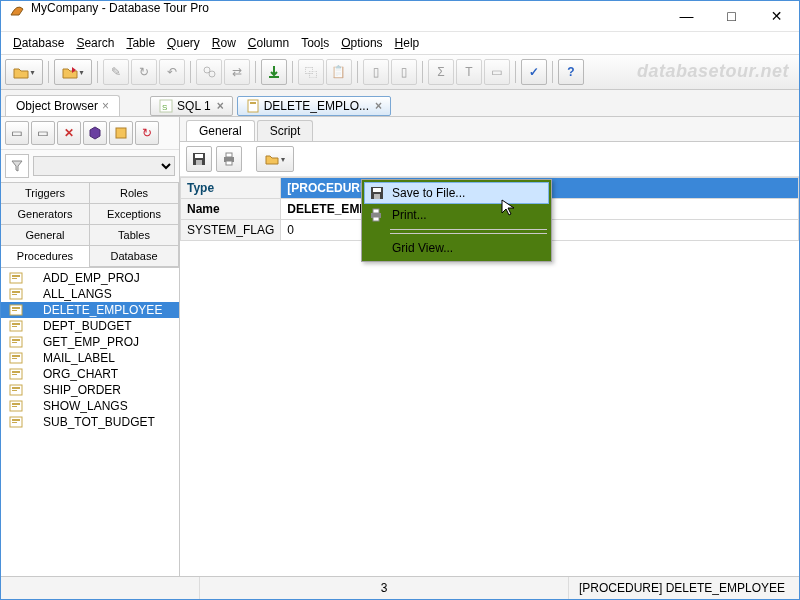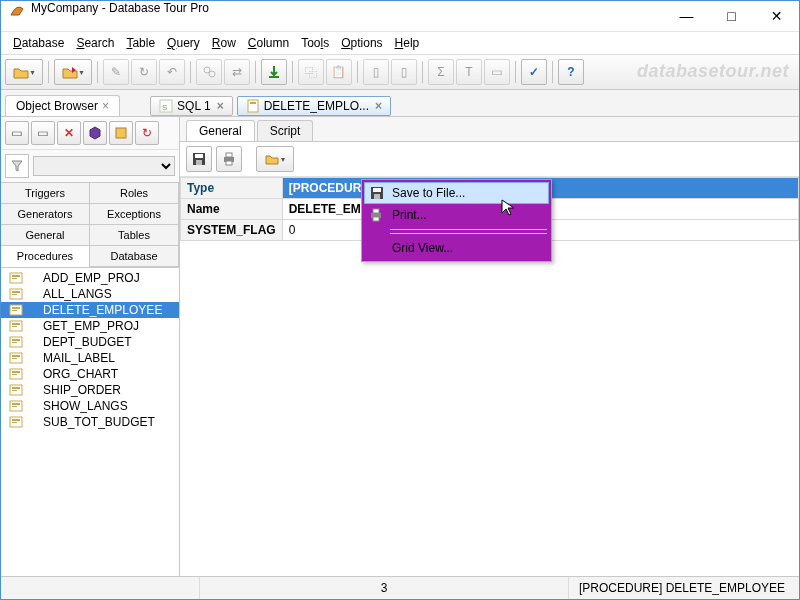--- a/index.html
+++ b/index.html
@@ -43,21 +43,21 @@
 .subtabs div.active{background:#fff}
 .sub-tools{height:34px;display:flex;align-items:center;gap:4px;padding:0 6px;border-bottom:1px solid #e2e2e2}
 .grid{flex:1;background:#fff;overflow:auto;position:relative}
 table.props{border-collapse:collapse;width:100%;font-size:12px}
 table.props td{border:1px solid #d8d8d8;padding:2px 6px;height:16px}
 table.props td.k{width:72px;background:#f3f3f3;font-weight:bold}
 table.props tr.hl td{background:#3a87d8;color:#fff}
 table.props tr.hl td.k{background:#f3f3f3;color:#0c4a6e}
 .statusbar{height:22px;border-top:1px solid #c9c9c9;background:#f4f4f4;display:flex;align-items:center;font-size:12px}
 .statusbar .cell{padding:0 10px;border-right:1px solid #dcdcdc;height:100%;display:flex;align-items:center}
-.ctxmenu{position:absolute;left:360px;top:178px;width:185px;background:#a21caf;border:1px solid #a5a5a5;box-shadow:2px 2px 4px rgba(0,0,0,.25);padding:2px;z-index:50}
+.ctxmenu{position:absolute;left:360px;top:178px;width:185px;background:#4d7c0f;border:1px solid #a5a5a5;box-shadow:2px 2px 4px rgba(0,0,0,.25);padding:2px;z-index:50}
 .ctxmenu .mi{display:flex;align-items:center;gap:8px;padding:4px 6px 4px 28px;position:relative;font-size:12px}
 .ctxmenu .mi .ico{position:absolute;left:4px;width:16px;height:16px;display:flex;align-items:center;justify-content:center}
 .ctxmenu .mi.hl{background:#cde5ff;border:1px solid #7ab3e8;padding:3px 5px 3px 27px}
 .ctxmenu .sep{height:1px;background:#c9c9c9;margin:3px 2px 3px 26px}
 .cursor{position:absolute;left:500px;top:198px;z-index:60;pointer-events:none}
 svg{display:block}
 </style>
 </head>
 <body>
 
@@ -237,31 +237,31 @@
             <span>DELETE_EMPLOYEE</span>
           </div>
           <div class="tree-item">
             <span class="proc-icon">
               <svg width="14" height="12">
                 <rect x="1" y="1" width="12" height="10" fill="#fff" stroke="#c9a94f"></rect>
                 <rect x="3" y="3" width="8" height="2" fill="#c9a94f"></rect>
                 <rect x="3" y="6" width="5" height="1" fill="#c9a94f"></rect>
               </svg>
             </span>
+            <span>DEPT_BUDGET</span>
+          </div>
+          <div class="tree-item">
+            <span class="proc-icon">
+              <svg width="14" height="12">
+                <rect x="1" y="1" width="12" height="10" fill="#fff" stroke="#c9a94f"></rect>
+                <rect x="3" y="3" width="8" height="2" fill="#c9a94f"></rect>
+                <rect x="3" y="6" width="5" height="1" fill="#c9a94f"></rect>
+              </svg>
+            </span>
             <span>GET_EMP_PROJ</span>
-          </div>
-          <div class="tree-item">
-            <span class="proc-icon">
-              <svg width="14" height="12">
-                <rect x="1" y="1" width="12" height="10" fill="#fff" stroke="#c9a94f"></rect>
-                <rect x="3" y="3" width="8" height="2" fill="#c9a94f"></rect>
-                <rect x="3" y="6" width="5" height="1" fill="#c9a94f"></rect>
-              </svg>
-            </span>
-            <span>DEPT_BUDGET</span>
           </div>
           <div class="tree-item">
             <span class="proc-icon">
               <svg width="14" height="12">
                 <rect x="1" y="1" width="12" height="10" fill="#fff" stroke="#c9a94f"></rect>
                 <rect x="3" y="3" width="8" height="2" fill="#c9a94f"></rect>
                 <rect x="3" y="6" width="5" height="1" fill="#c9a94f"></rect>
               </svg>
             </span>
             <span>MAIL_LABEL</span>
@@ -342,21 +342,21 @@
           <tbody>
               <tr class="hl">
             <td class="k">Type</td>
             <td><b>[PROCEDURE]</b></td>
           </tr>
           <tr>
             <td class="k">Name</td>
             <td><b>DELETE_EMPLOYEE</b></td>
           </tr>
           <tr>
-            <td class="k" style="font-weight:bold">SYSTEM_FLAG</td>
+            <td class="k" style="font-weight:normal">SYSTEM_FLAG</td>
             <td>0</td>
           </tr>
         </tbody>
           </table>
       </div>
     </div>
   </div>
 
   <div class="statusbar">
     <div class="cell" style="width:178px"></div>

